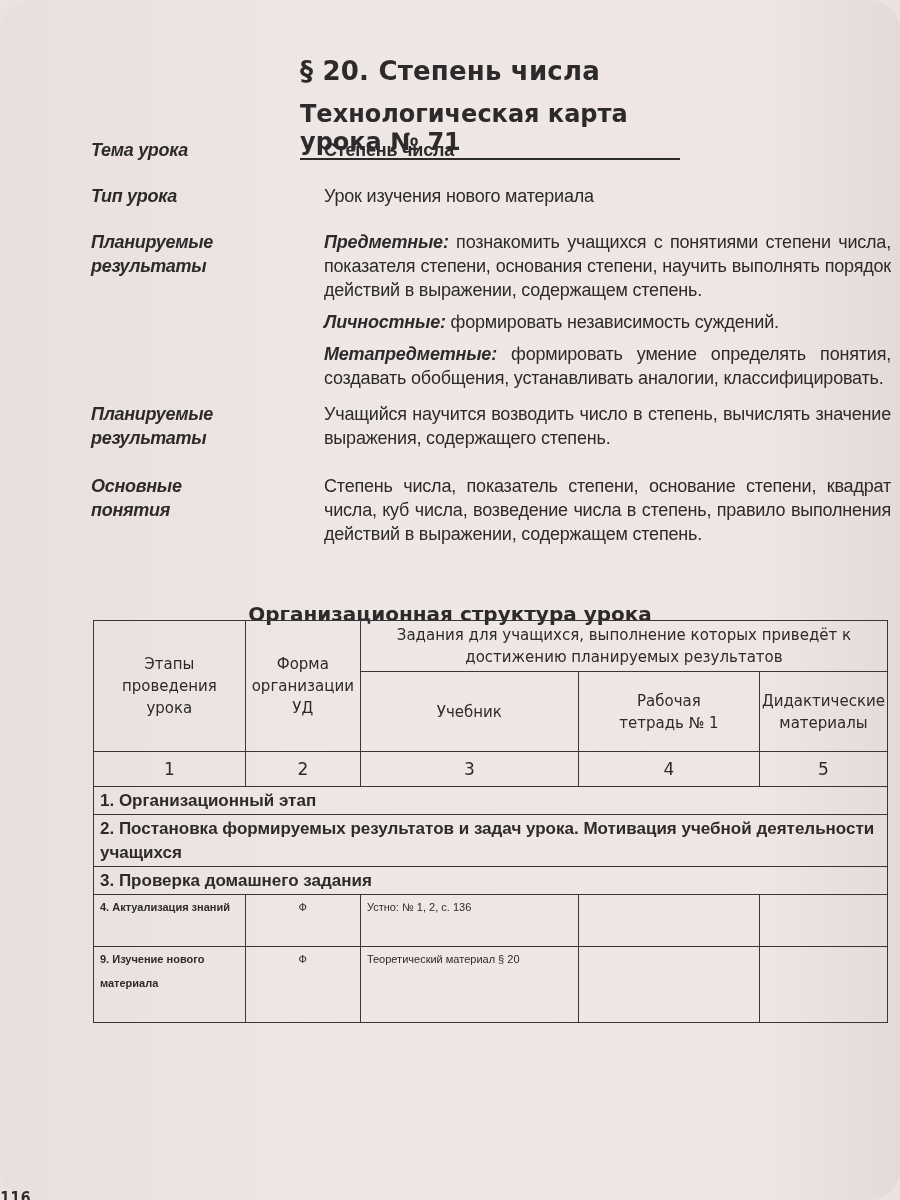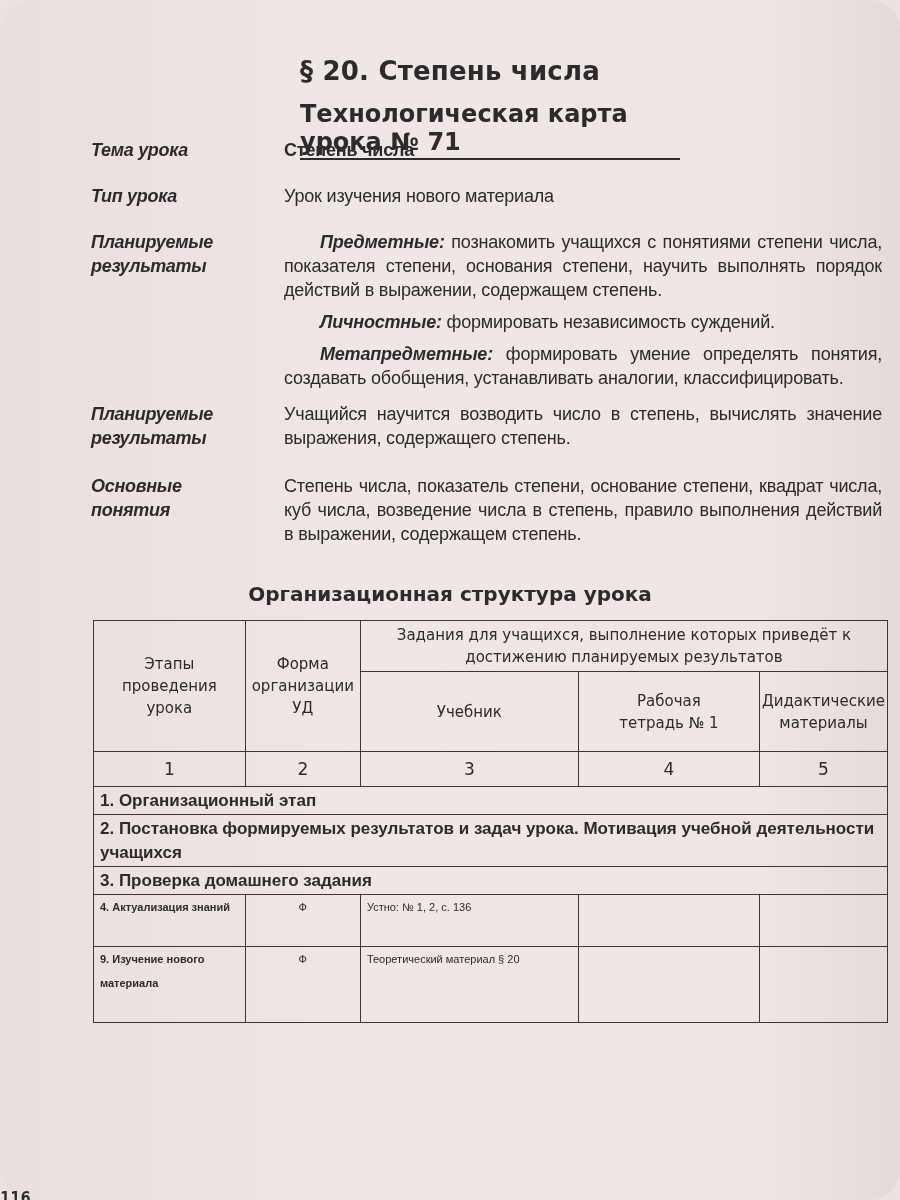--- a/index.html
+++ b/index.html
@@ -15,30 +15,30 @@
     .section-title {
       position: absolute; left: 0; width: 900px; top: 56px; text-align: center;
       font-size: 26px; font-weight: bold; font-family: "DejaVu Sans", sans-serif; letter-spacing: 0.2px;
     }
     .card-title {
       position: absolute; left: 300px; top: 100px; width: 380px; text-align: left;
       font-size: 24px; font-weight: bold; font-family: "DejaVu Sans", sans-serif;
       border-bottom: 2px solid #2d2a2b; padding-bottom: 2px;
     }
     .info { position: absolute; left: 91px; top: 138px; width: 800px; }
-    .info-row { display: flex; }
+    .info-row { display: flex; gap: 40px; }
     .info-label {
       width: 193px; flex: none; font-style: italic; font-weight: bold;
       font-size: 18px; line-height: 24px; letter-spacing: -0.3px;
     }
     .info-value { width: 598px; font-size: 18px; line-height: 24px; letter-spacing: -0.2px; text-align: justify; }
     .info-value p { margin: 0 0 8px 0; }
-    .info-value b.it { font-style: italic; margin-left: 36px; }
+    .info-value b.it { font-style: italic; }
     .org-title {
-      position: absolute; left: 0; width: 900px; top: 582px; text-align: center;
+      position: absolute; left: 0; width: 900px; top: 602px; text-align: center;
       font-size: 20px; font-weight: bold; font-family: "DejaVu Sans", sans-serif;
     }
     table.org {
       position: absolute; left: 93px; top: 620px; width: 795px;
       border-collapse: collapse; font-family: "DejaVu Sans", sans-serif; font-size: 15px;
     }
     table.org td, table.org th { border: 1.5px solid #3a3536; padding: 0 6px; }
     table.org th { font-weight: normal; text-align: center; line-height: 22px; }
     .num-row td { text-align: center; height: 34px; font-size: 17px; }
     .stage-row td { font-family: "Liberation Sans", sans-serif; font-weight: bold; font-size: 17px; line-height: 24px; padding: 8px 8px; }

